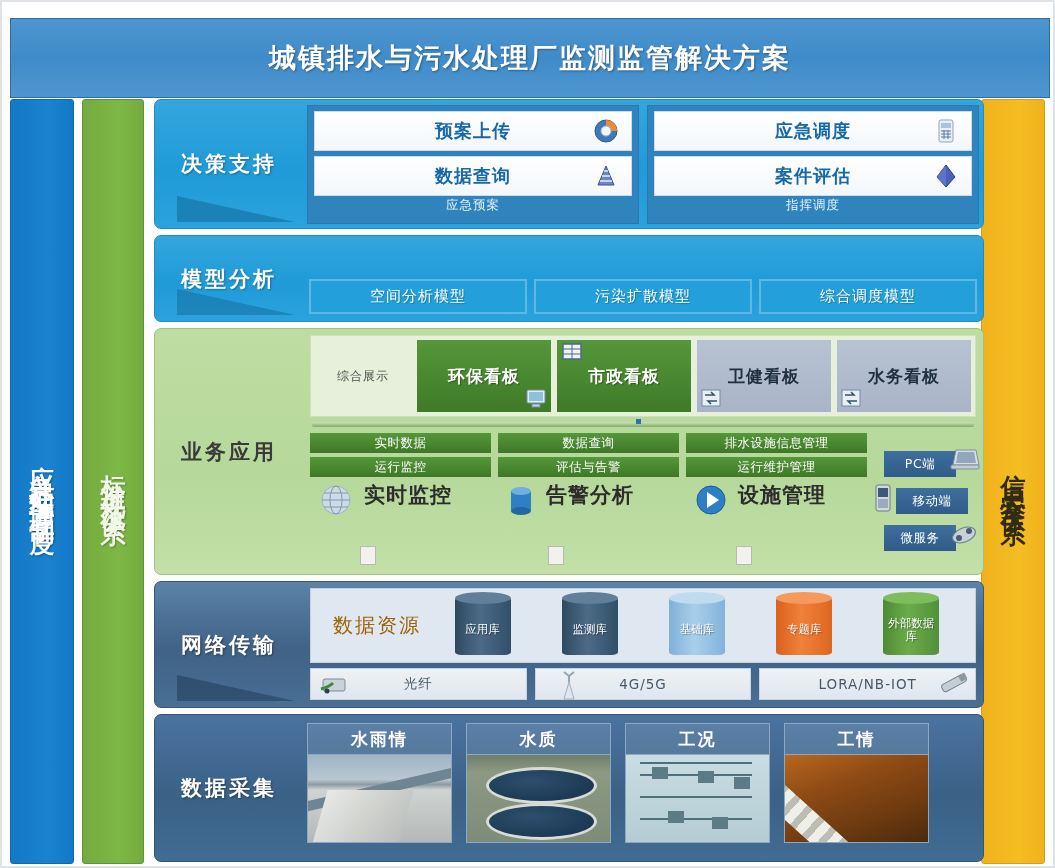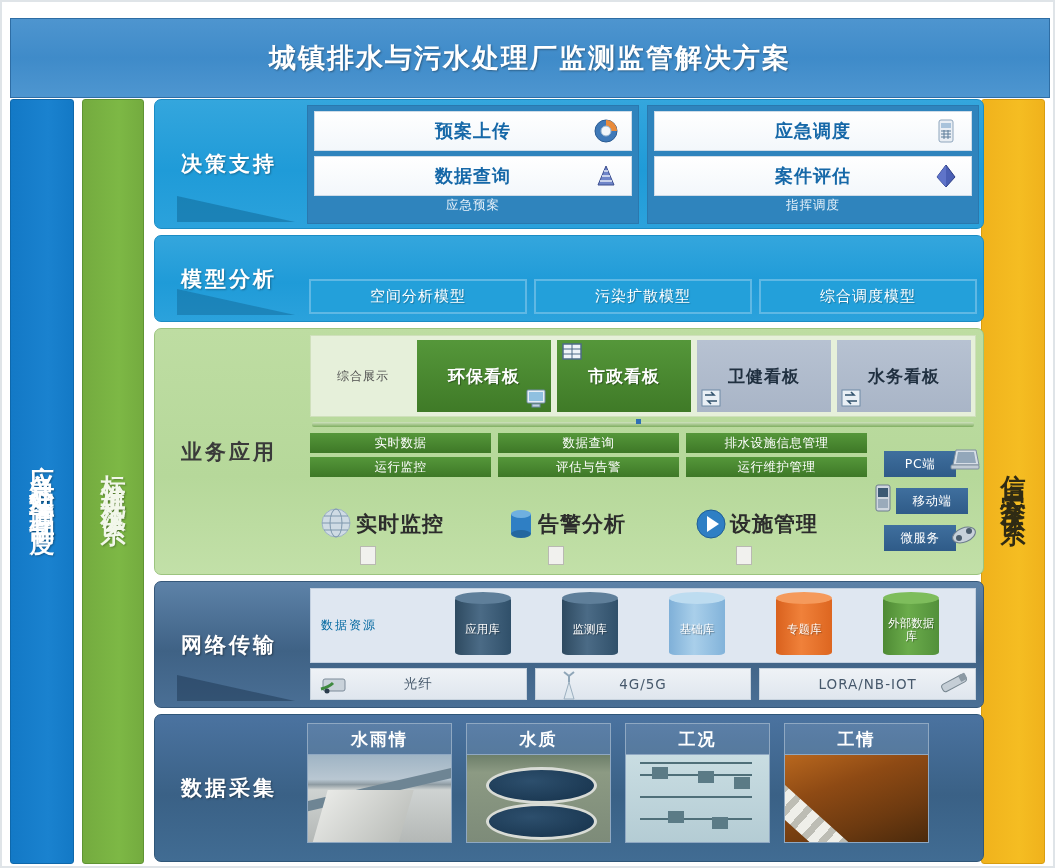--- a/index.html
+++ b/index.html
@@ -97,41 +97,41 @@
 
   .divider-line{height:5px;background:linear-gradient(180deg,#cfe2be,#7fae60);border-radius:2px;
                 position:relative;margin:1px 2px 2px 2px;}
   .divider-line::after{content:"";position:absolute;left:49%;top:-3px;width:5px;height:5px;background:#2f6fb5;}
 
   .biz-main{flex:1;display:flex;gap:7px;}
   .biz-col{flex:1;display:flex;flex-direction:column;gap:4px;}
   .biz-bar{height:20px;background:linear-gradient(180deg,#55973a,#3e7827);
            display:flex;align-items:center;justify-content:center;
            color:#ffffff;font-size:12.5px;letter-spacing:.5px;}
-  .biz-big{flex:1;display:flex;align-items:center;gap:0;padding-left:6px;position:relative;}
+  .biz-big{flex:1;display:flex;gap:8px;padding-left:6px;position:relative;}
   .biz-big .lbl{font-size:21px;font-weight:bold;color:#2c2c2c;letter-spacing:1px;}
   .biz-big .doc{position:absolute;left:50px;bottom:2px;width:14px;height:17px;
                 background:#f1f1ee;border:1px solid #b9b9b2;}
   .client-col{flex:0 0 102px;display:flex;flex-direction:column;justify-content:center;gap:11px;
               padding-top:2px;}
   .client-btn{height:26px;background:linear-gradient(180deg,#3f6f9e,#2f5b88);position:relative;
               display:flex;align-items:center;justify-content:center;
               color:#ffffff;font-size:12.5px;letter-spacing:.5px;width:72px;}
   .client-btn.right-ic{margin-left:10px;}
   .client-btn.left-ic{margin-left:22px;}
 
   
   .b-net{height:125px;background:linear-gradient(180deg,#5d82a8,#3f6285 55%,#4a6f95);
          border:1px solid #36587a;}
   .b-net .band-label{color:#ffffff;text-shadow:1px 1px 2px rgba(0,0,0,.4);}
   .b-net .chev{border-left:118px solid rgba(25,48,75,.45);}
   .b-net .band-body{flex-direction:column;padding:6px 7px 7px 7px;box-sizing:border-box;gap:5px;}
   .db-row{flex:1;background:#dfe7f1;border:1px solid #c3d0e0;display:flex;align-items:center;
           padding:0 10px;box-sizing:border-box;gap:8px;}
-  .db-title{flex:0 0 100px;color:#0369a1;font-size:12px;letter-spacing:2px;}
+  .db-title{flex:0 0 100px;color:#a16207;font-size:20px;letter-spacing:2px;text-align:right;}
   .db-wrap{flex:1;display:flex;align-items:center;justify-content:space-around;}
   .cyl{width:56px;height:58px;position:relative;display:flex;align-items:center;justify-content:center;
        border-radius:6px/3px;}
   .cyl .cap{position:absolute;left:0;top:-5px;width:100%;height:12px;border-radius:50%;}
   .cyl .txt{position:relative;z-index:2;color:#ffffff;font-size:11.5px;line-height:13px;text-align:center;
             text-shadow:1px 1px 1px rgba(0,0,0,.35);padding:0 2px;margin-top:8px;}
   .net-row{height:32px;display:flex;gap:8px;}
   .net-tile{flex:1;background:linear-gradient(180deg,#eef2f6,#dfe6ee);border:1px solid #c8d3de;
             display:flex;align-items:center;justify-content:center;position:relative;
             color:#46586b;font-size:13.5px;letter-spacing:1px;}

